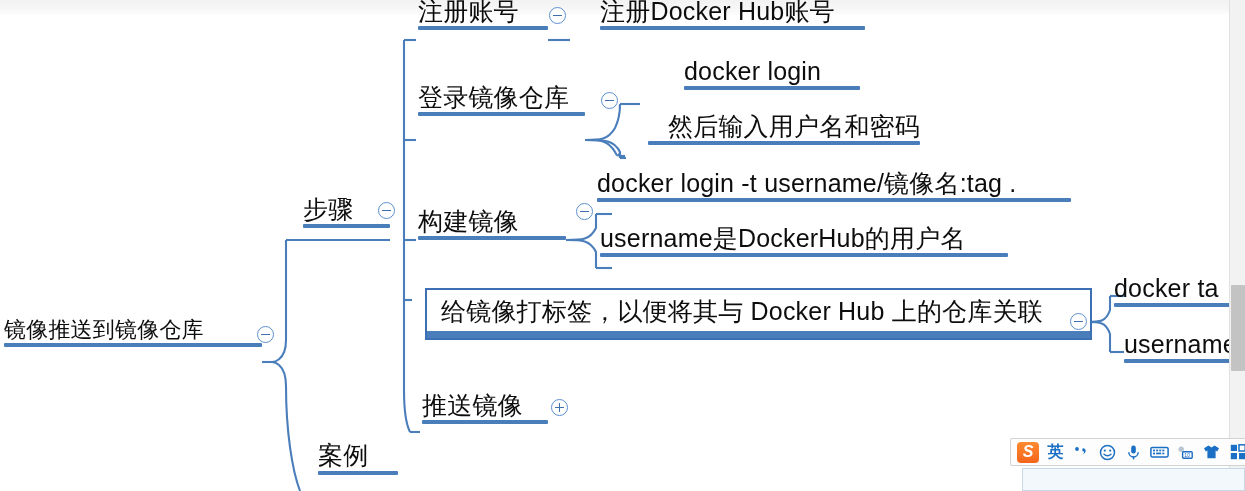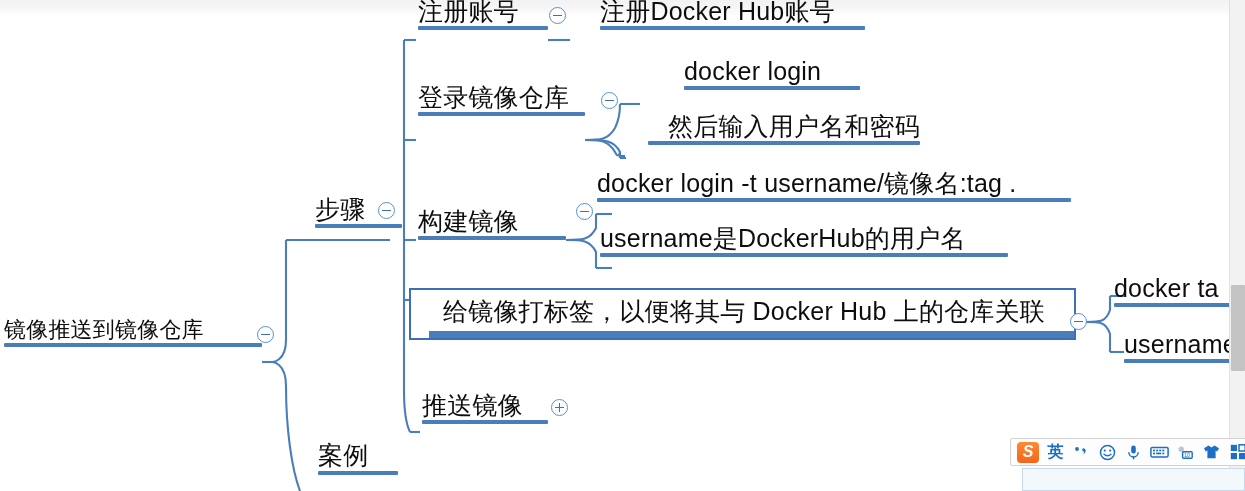--- a/index.html
+++ b/index.html
@@ -47,22 +47,23 @@
     display: block;
     height: 4px;
     background: #4a7ebb;
     border-radius: 1px;
     margin-top: 2px;
   }
   .node.root { font-size: 22px; }
   .node.sel {
     border: 2px solid #3d6fb5;
     background: #ffffff;
-    padding: 8px 14px 6px 32px;
-    box-sizing: border-box;
+    padding: 8px 14px 6px 14px;
+    box-sizing: border-box;
+    margin-left: 16px;
   }
   .node.sel::after {
     height: 7px;
     background: #4a7ebb;
     margin-top: 7px;
     margin-left: -14px;
     margin-right: -14px;
     margin-bottom: -6px;
     border-radius: 0;
   }
@@ -195,21 +196,21 @@
     </g>
   </svg>
 
   <div class="node root" style="left:4px; top:318px; width:258px;">
     <span class="txt">镜像推送到镜像仓库</span>
   </div>
   <div class="toggle" style="left:257px; top:326px;">
       <i class="h"></i>
     </div>
 
-  <div class="node" style="left:315px; top:196px; width:87px;">
+  <div class="node" style="left:303px; top:196px; width:87px;">
     <span class="txt">步骤</span>
   </div>
   <div class="toggle" style="left:378px; top:202px;">
       <i class="h"></i>
     </div>
 
   <div class="node" style="left:318px; top:443px; width:80px;font-family:Liberation Serif, serif;">
     <span class="txt">案例</span>
   </div>
 

